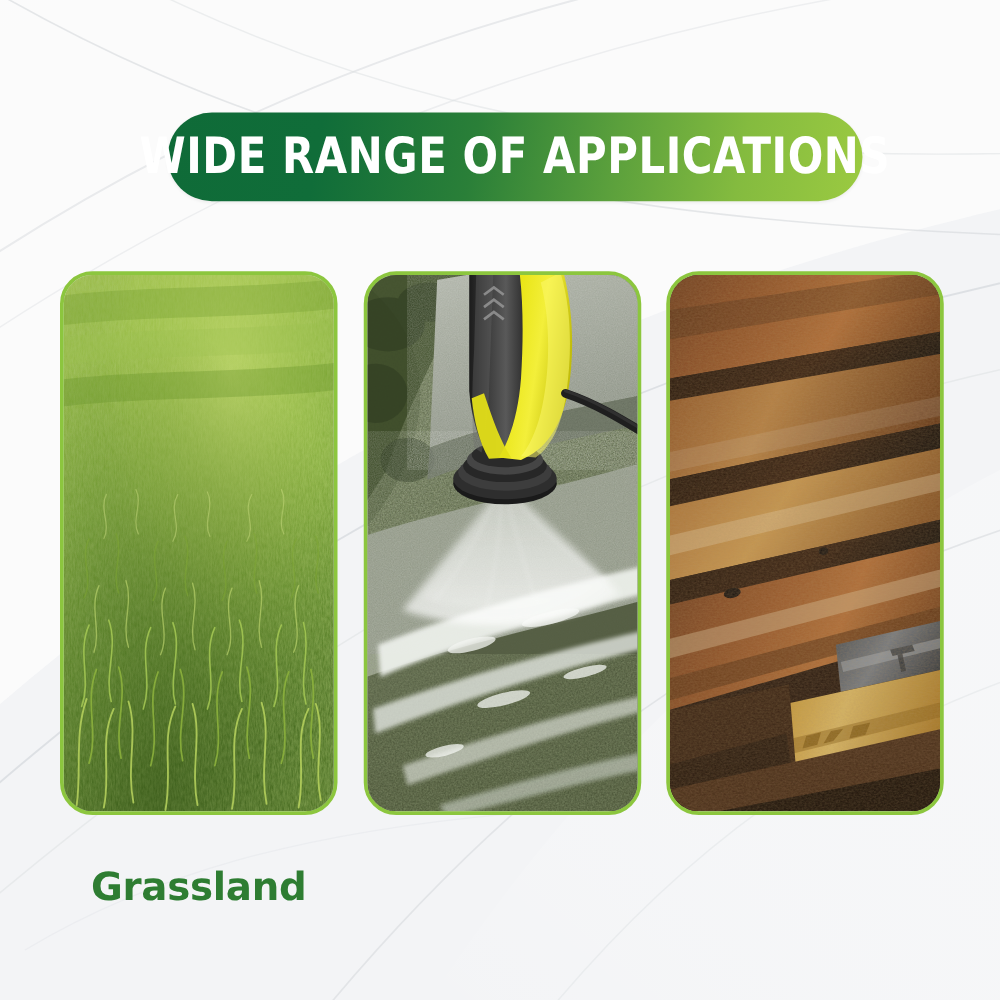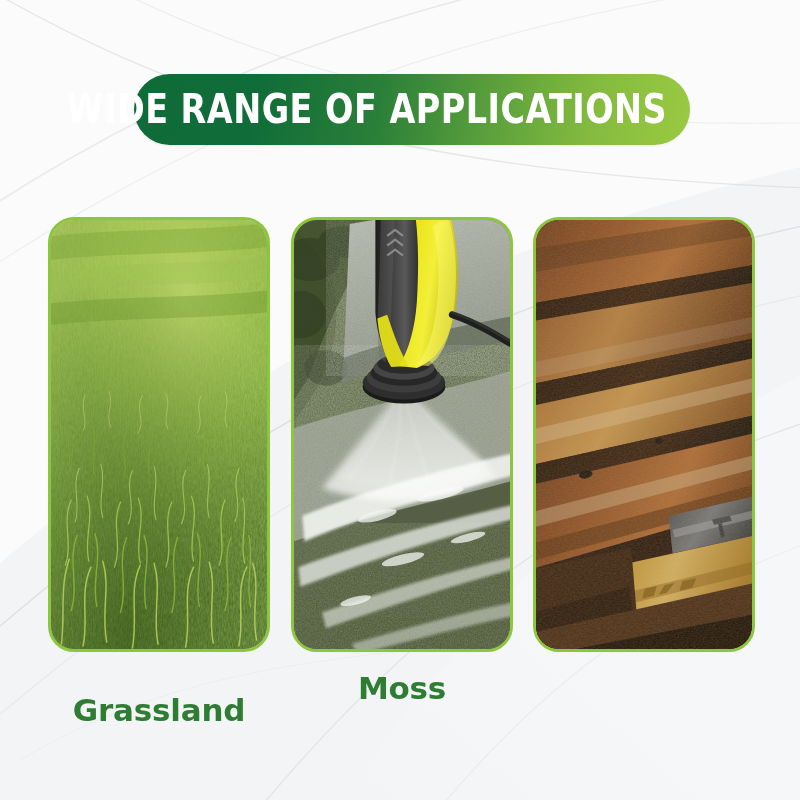--- a/index.html
+++ b/index.html
@@ -24,22 +24,23 @@
   .banner-wrap {
     position:absolute; left:134px; top:74px;
     width:556px; height:71px;
   }
   .banner {
     width:100%; height:100%;
     border-radius:36px;
     background:linear-gradient(100deg,
        #0f6b38 0%, #106d39 22%, #2a7f38 44%,
        #5ba03c 64%, #84bb3f 82%, #9bca41 100%);
-    display:flex; align-items:center; justify-content:flex-end;
+    display:flex; align-items:center; justify-content:center;
     box-shadow:0 1px 3px rgba(0,0,0,.07);
+    margin-top:16px;
   }
   .banner-title {
     color:#ffffff;
     font-family:"DejaVu Sans Condensed","Liberation Sans Narrow","Liberation Sans",sans-serif;
     font-weight:bold;
     font-size:40px;
     letter-spacing:.5px;
     transform:scaleX(.93);
     white-space:nowrap;
     line-height:1;
@@ -473,16 +474,15 @@
           <rect width="222" height="435" filter="url(#rustTex2)" opacity=".22"></rect>
           <rect width="222" height="435" fill="#000000" opacity=".06"></rect>
         </g>
       </svg>
     </div>
 
   </div>
 
   <div class="labels">
     <div class="label c1">Grassland</div>
-    <div class="label c2">Moss</div>
   </div>
 
 </div>
 
 </body></html>

